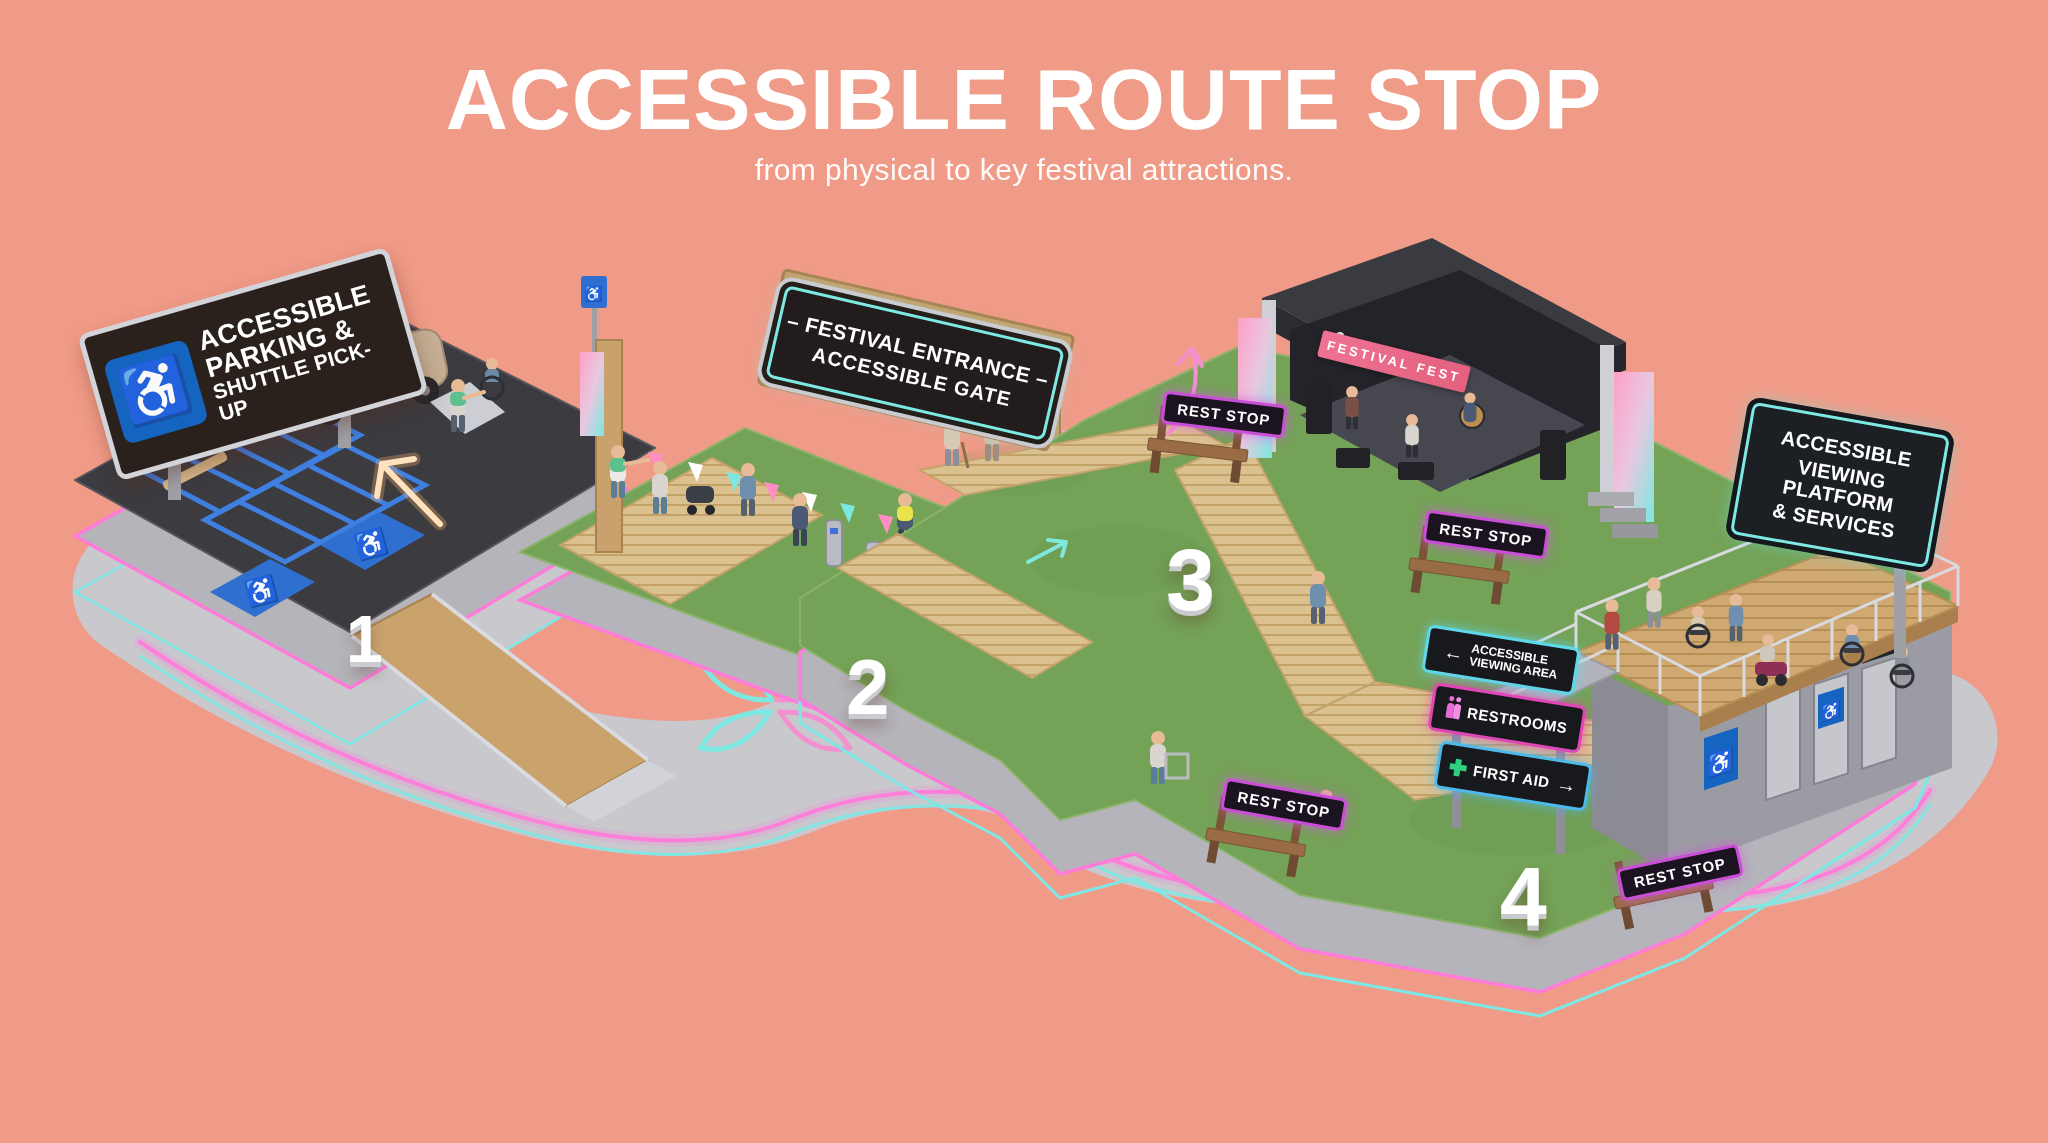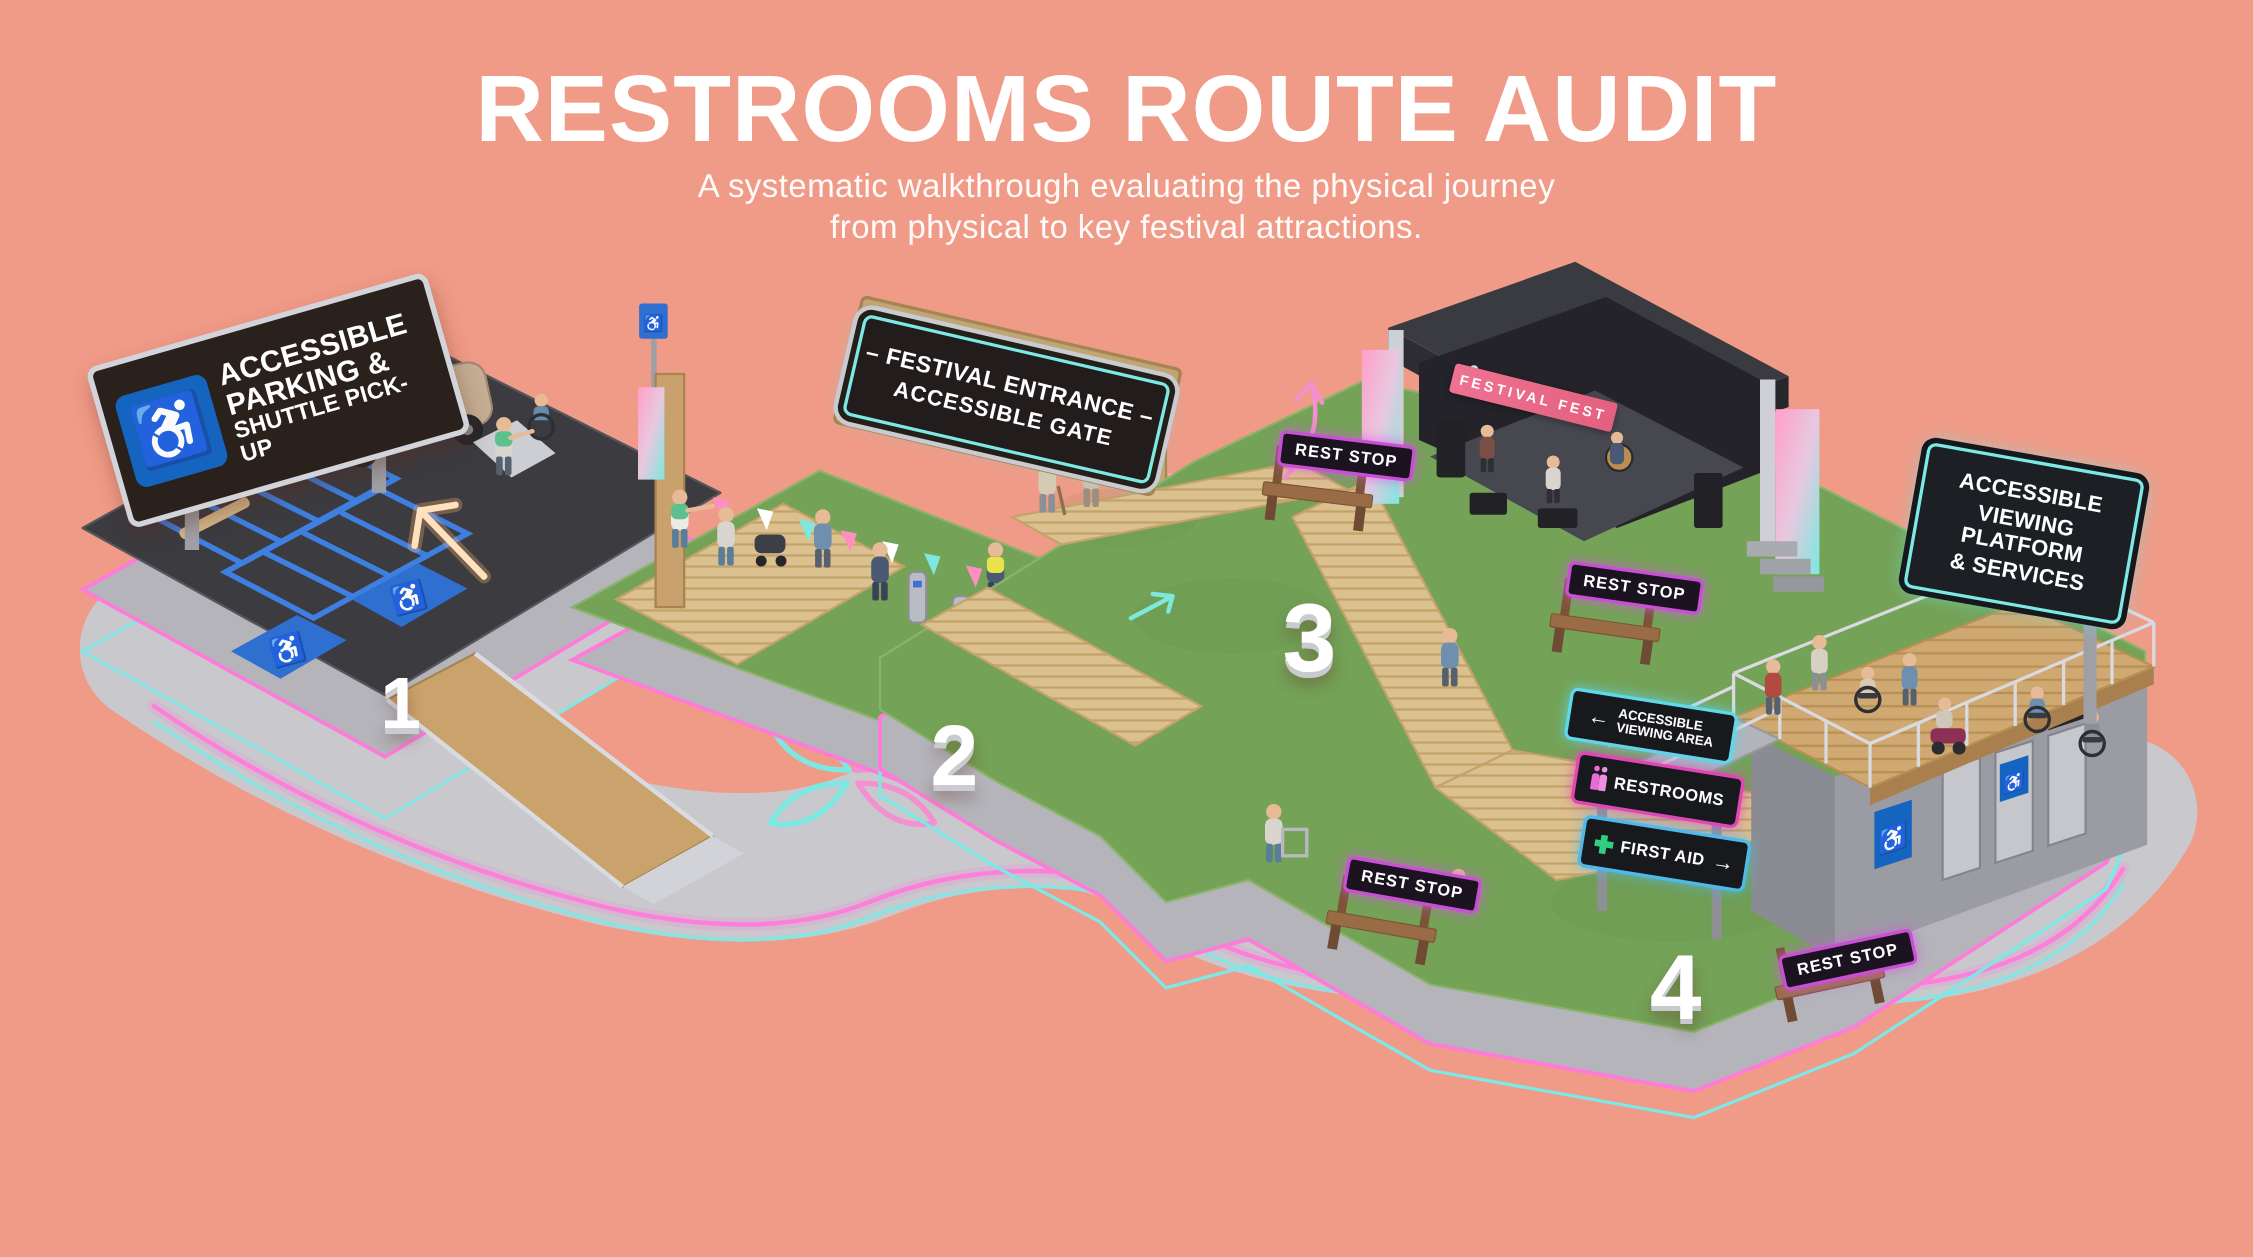--- a/index.html
+++ b/index.html
@@ -503,23 +503,22 @@
       <circle r="7" fill="#e7bb97"></circle>
           <rect x="-8" y="6" width="16" height="24" rx="6" fill="#6f8fae"></rect>
       <rect x="-7" y="29" width="6" height="17" rx="2" fill="#55616e"></rect>
           <rect x="1" y="29" width="6" height="17" rx="2" fill="#55616e"></rect>
     </g>
 
     <rect x="1894" y="540" width="12" height="118" fill="#9fa0a6"></rect>
   </g>
 </svg>
 
-<div class="ov title">RESTROOMS ROUTE AUDIT</div>
+<div class="ov title">ACCESSIBLE ROUTE STOP</div>
 <div class="ov subtitle">
-  <div>A systematic walkthrough evaluating the physical journey</div>
   <div>from physical to key festival attractions.</div>
 </div>
 
 <div class="ov sign sign-parking">
   <div class="iconbox">
     <span>♿</span>
   </div>
   <div class="lines">
     <div class="l1">ACCESSIBLE</div>
     <div class="l2">PARKING &amp;</div>

